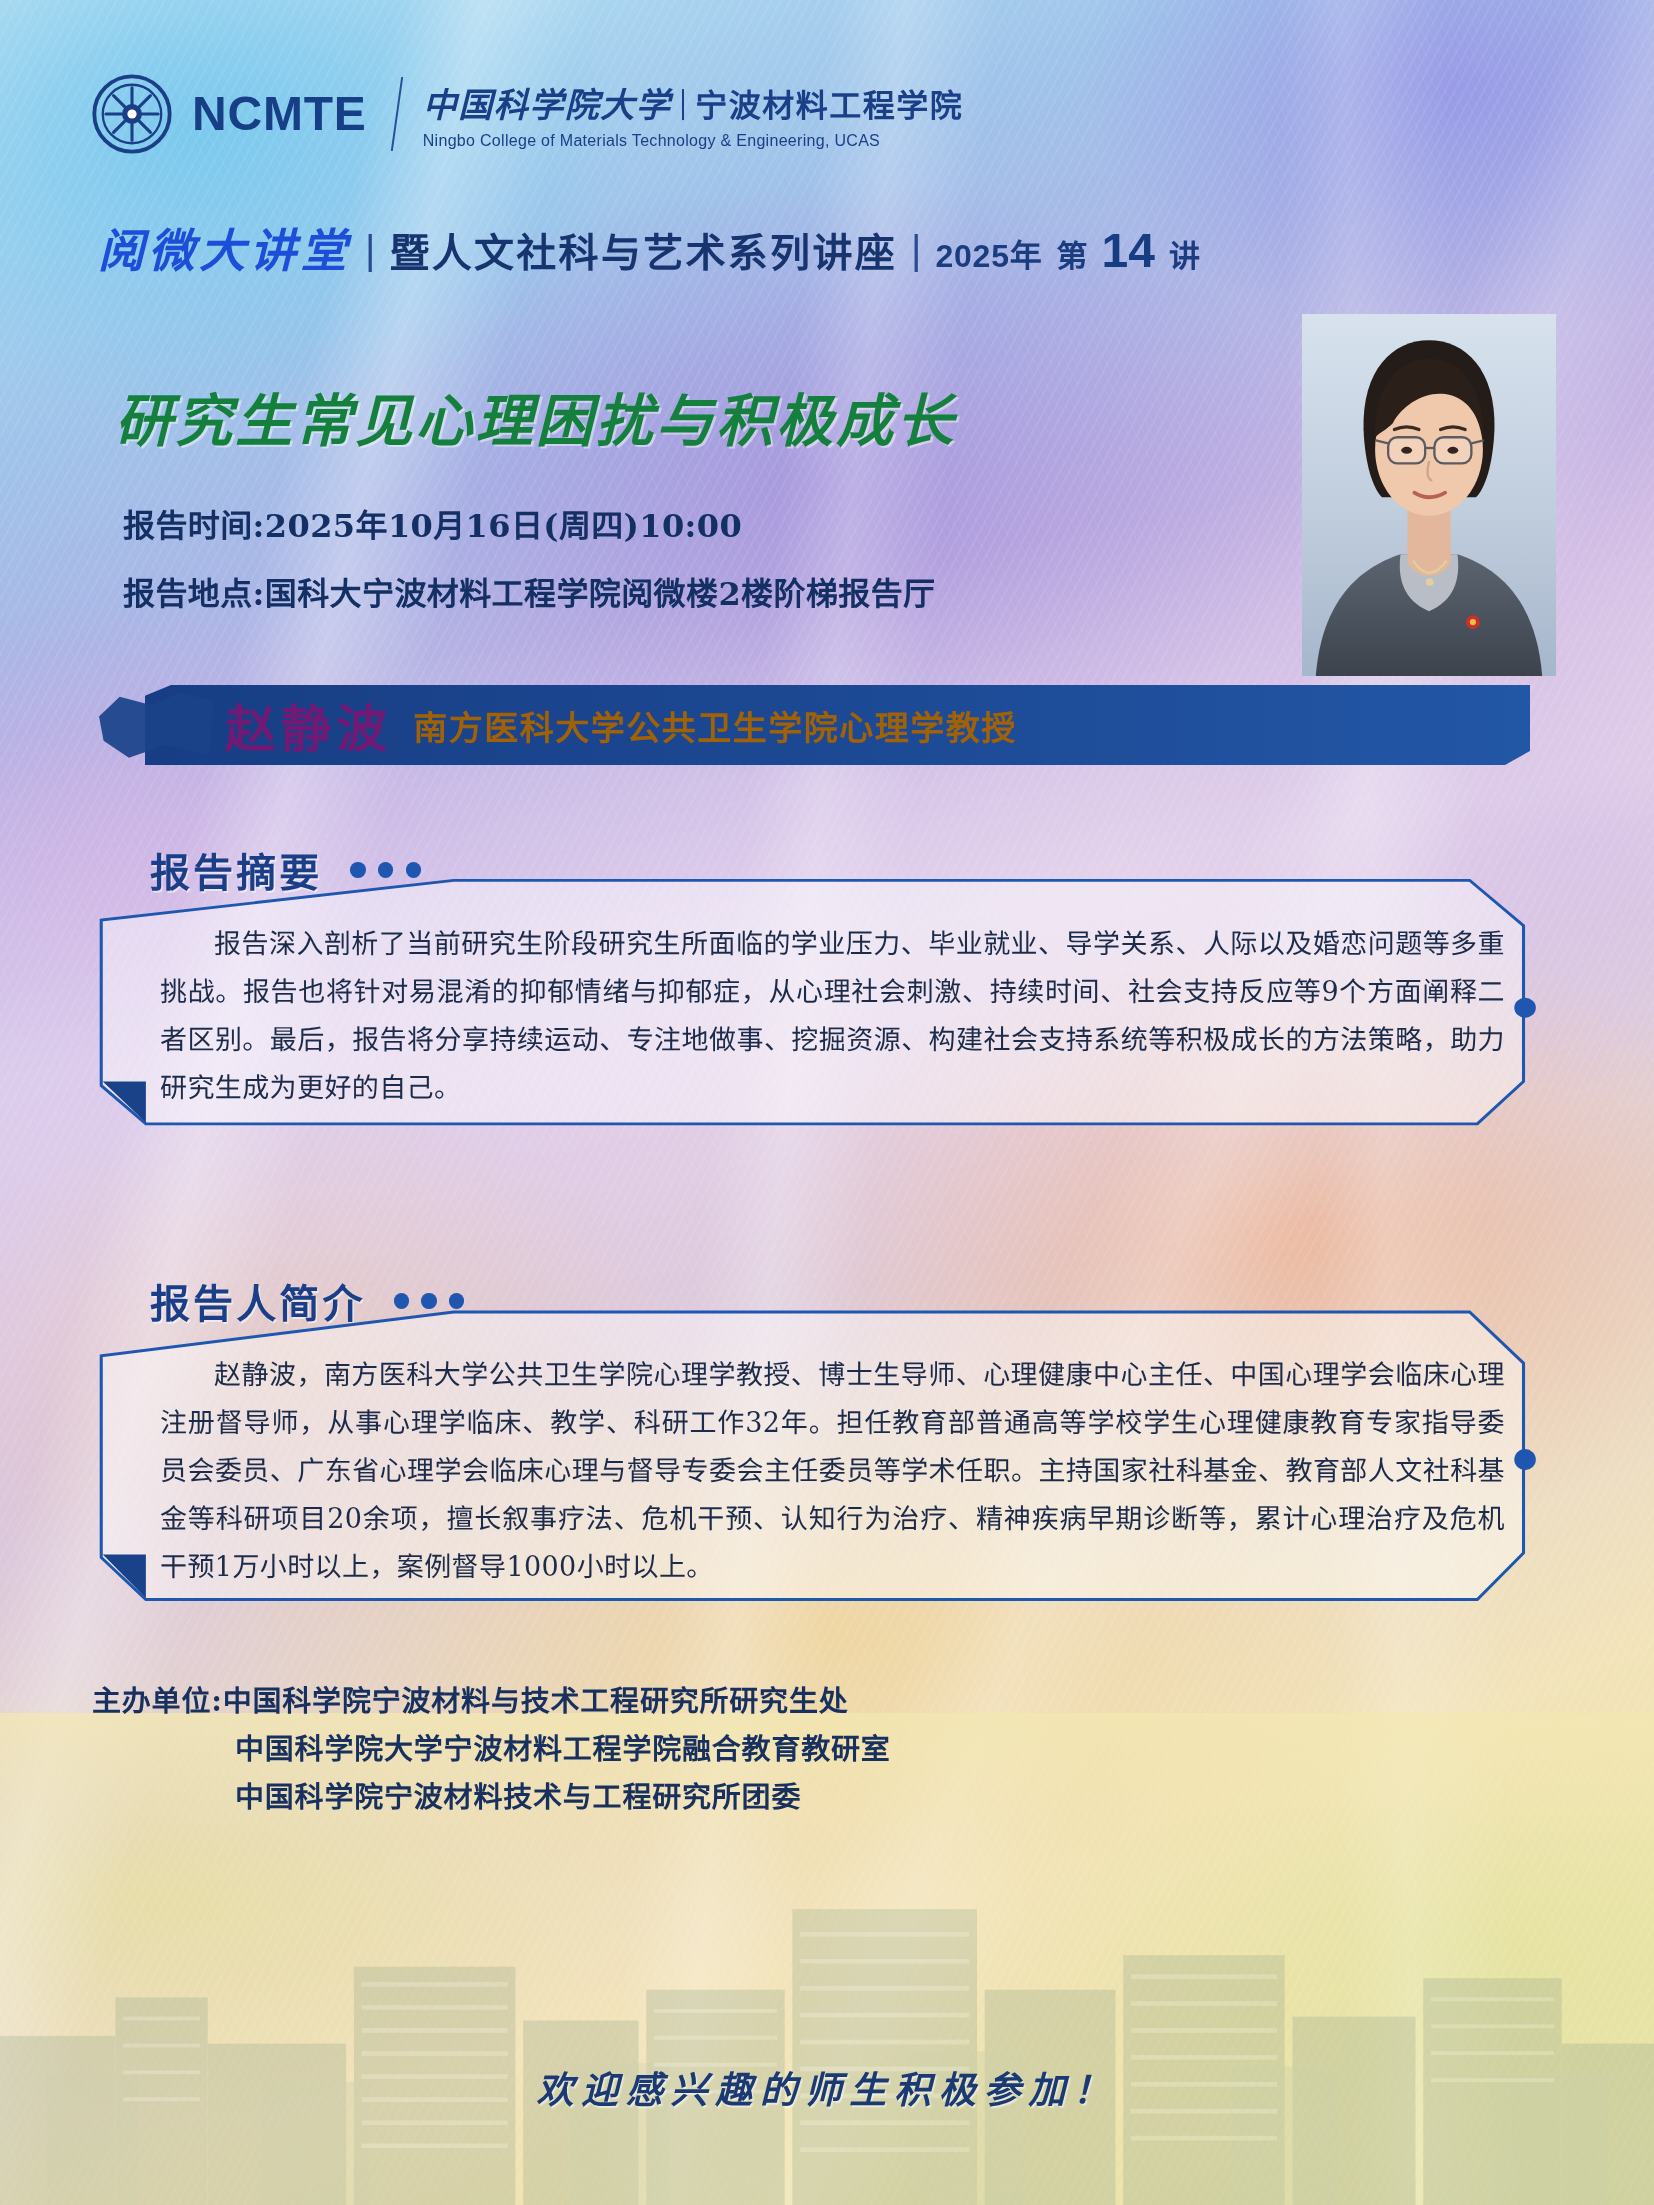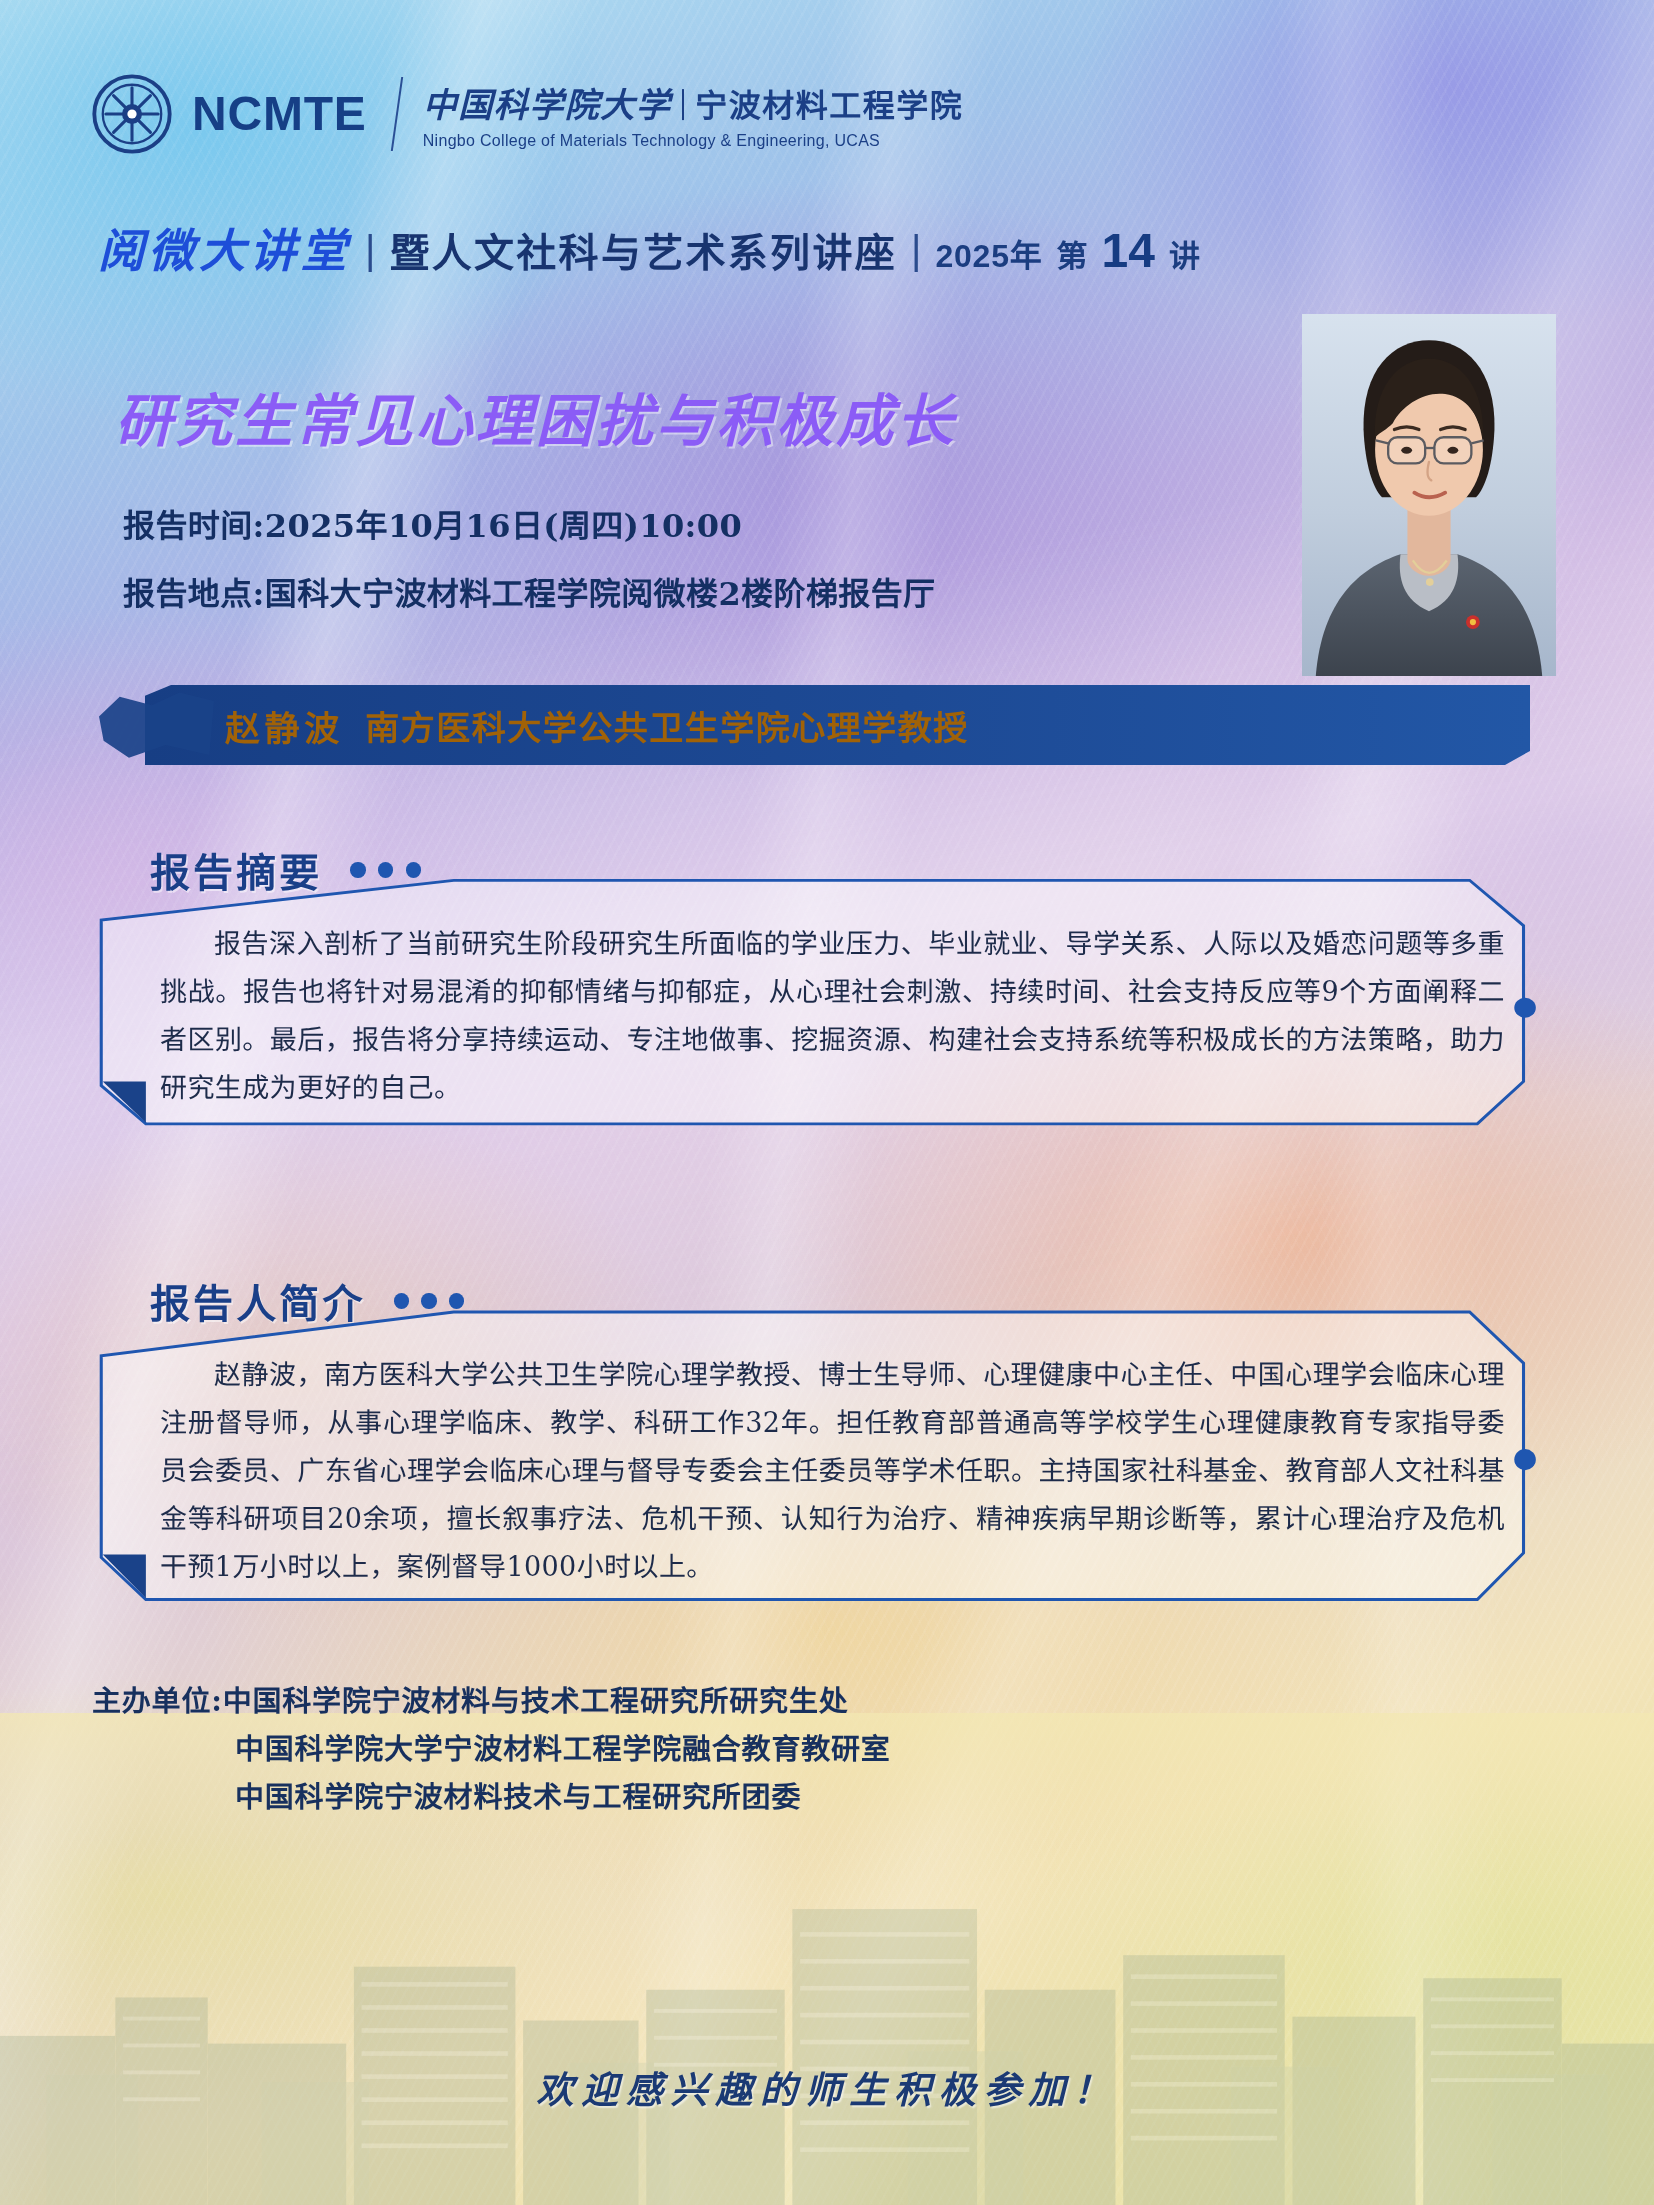--- a/index.html
+++ b/index.html
@@ -245,21 +245,21 @@
   
   .talk-title {
     position: absolute;
     left: 115px;
     top: 375px;
     font-family: "DejaVu Serif", "Liberation Serif", serif;
     font-weight: 700;
     font-style: italic;
     font-size: 57px;
     letter-spacing: 3.1px;
-    color: #8b5cf6;
+    color: #15803d;
     text-shadow: 2.3px 2.3px 0 rgba(255,255,255,.45);
   }
 
   
   .meta {
     position: absolute;
     left: 123px;
     top: 500px;
     display: flex;
     flex-direction: column;
@@ -317,22 +317,22 @@
     position: absolute;
     inset: 0;
     display: flex;
     align-items: center;
     gap: 21.5px;
     padding-left: 80px;
   }
   .speaker-name {
     font-family: "DejaVu Serif", "Liberation Serif", serif;
     font-weight: 700;
-    font-size: 35px;
-    color: #a16207;
+    font-size: 51px;
+    color: #701a75;
     letter-spacing: 4.6px;
   }
   .speaker-role {
     font-family: "DejaVu Serif", "Liberation Serif", serif;
     font-weight: 700;
     font-size: 34px;
     color: #a16207;
     letter-spacing: 1.5px;
   }
 

